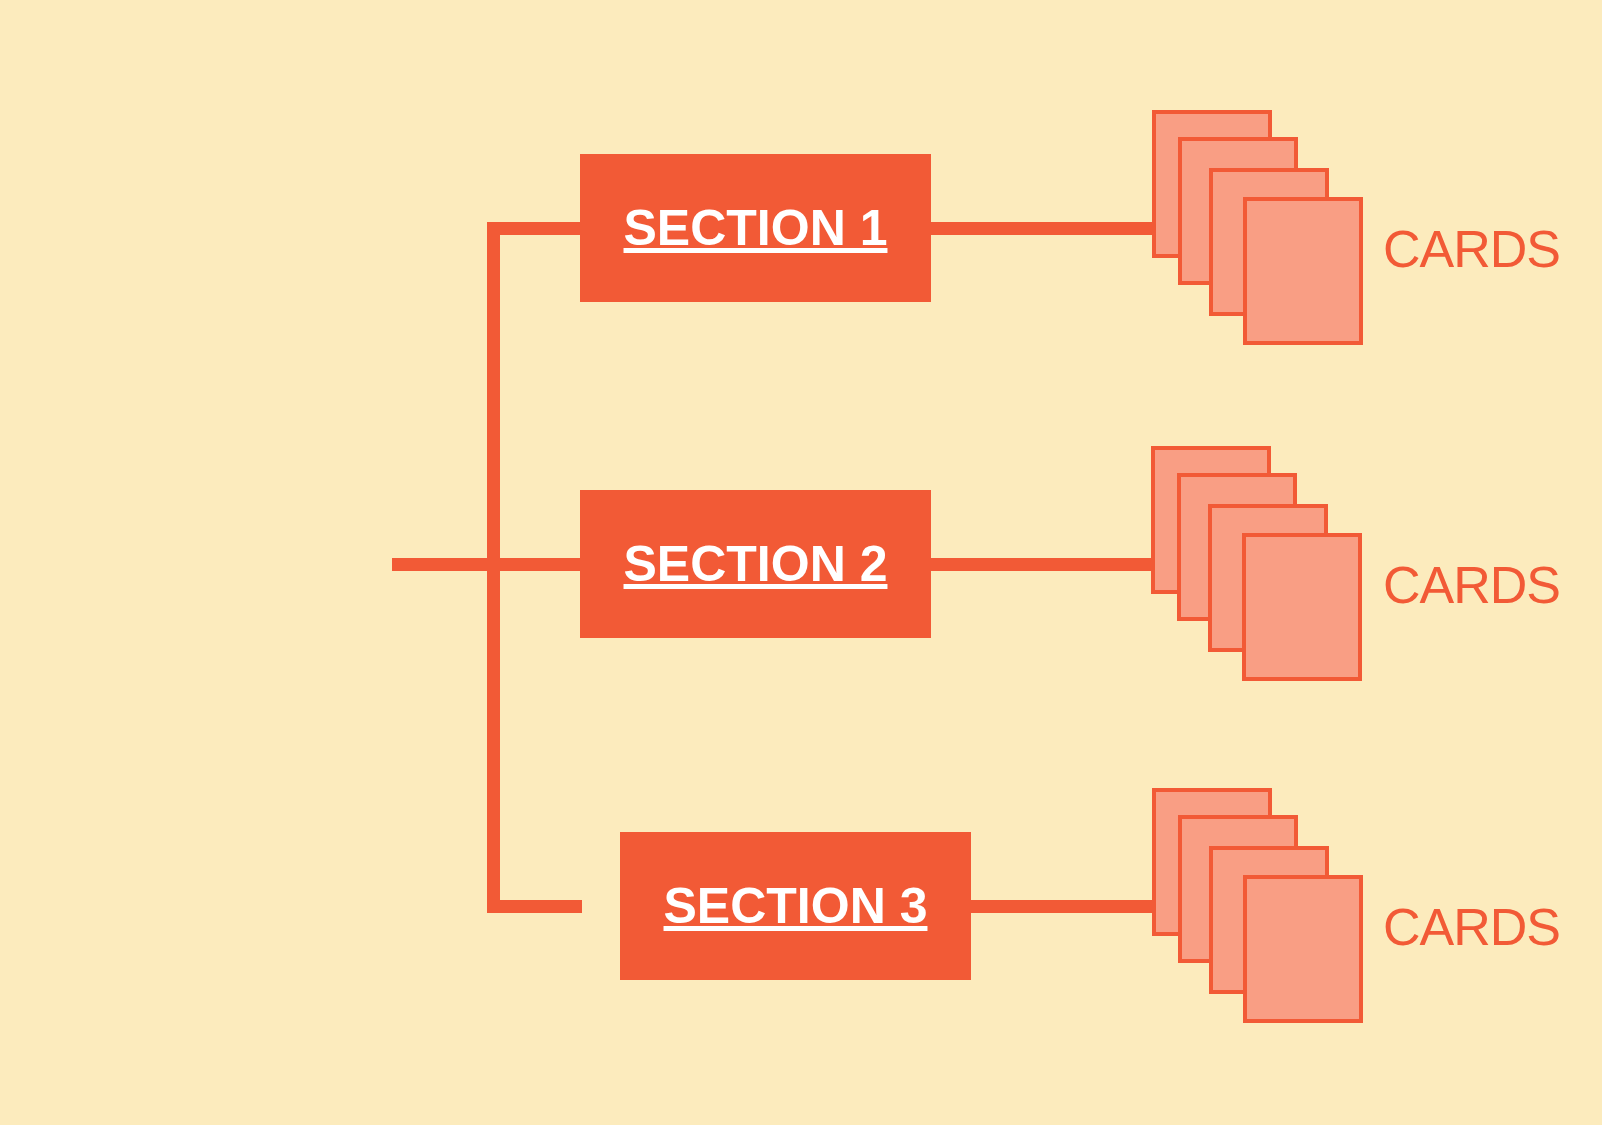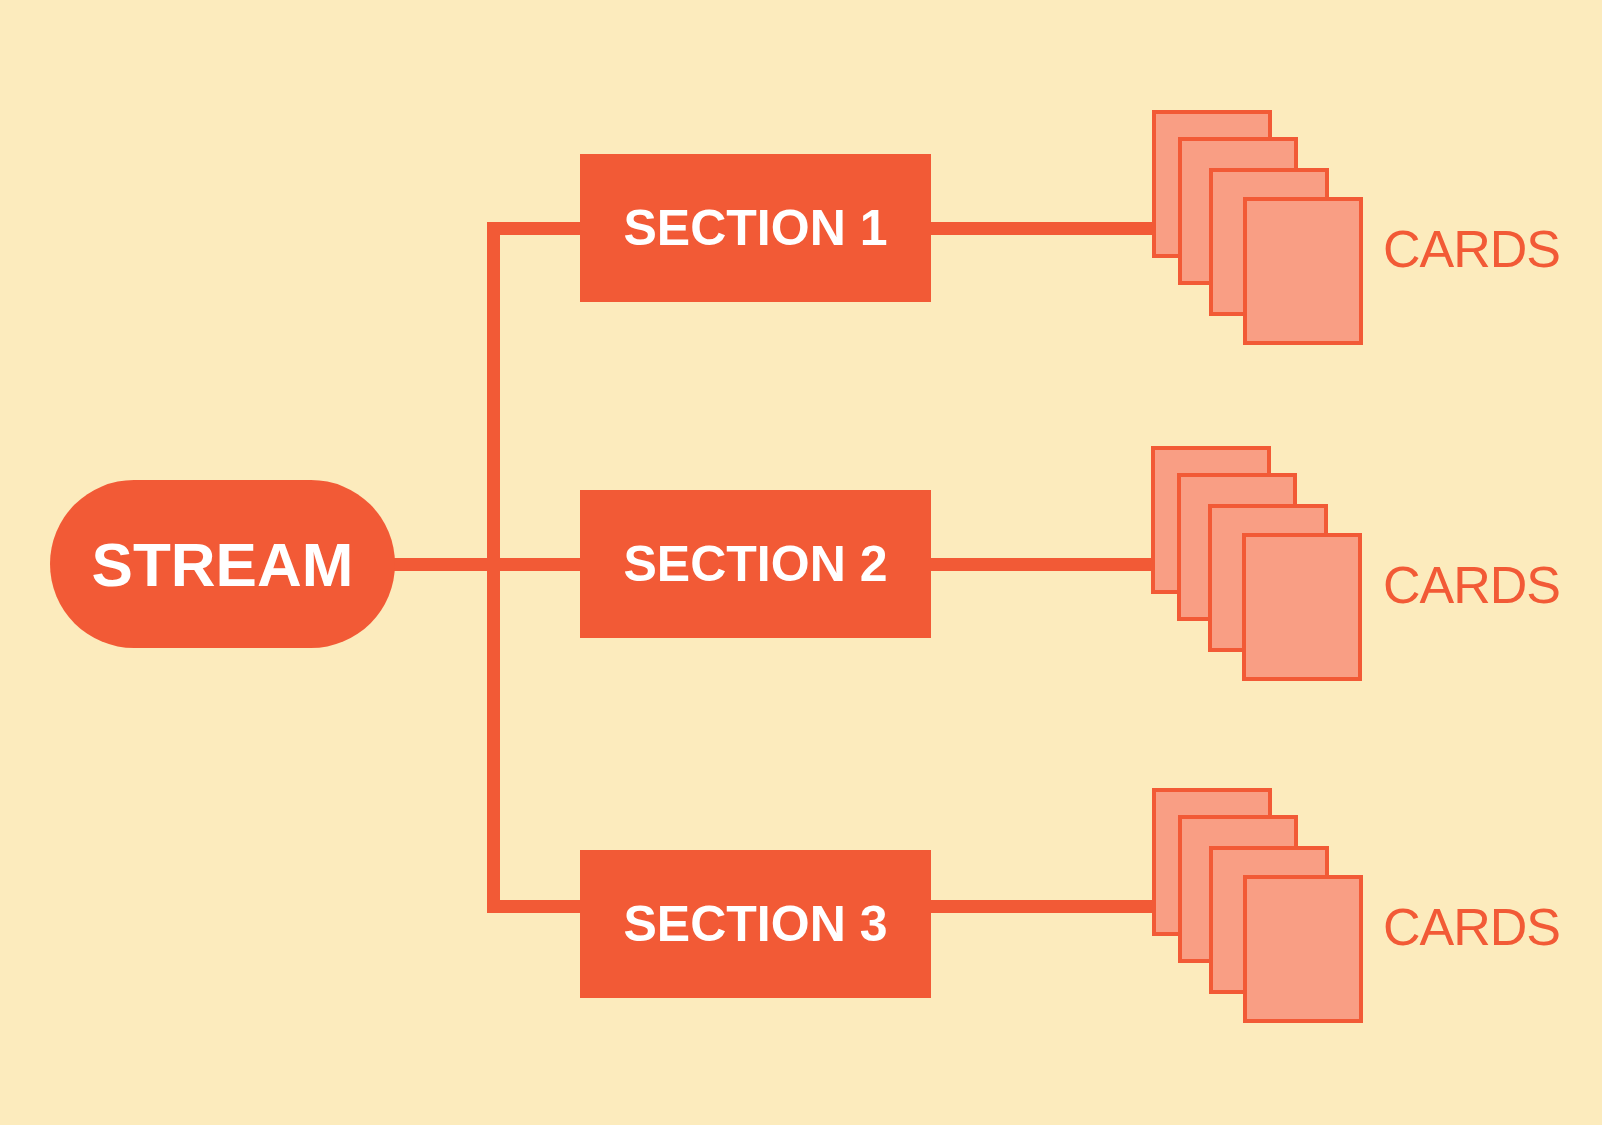--- a/index.html
+++ b/index.html
@@ -59,24 +59,25 @@
     background: var(--orange, #F25A36);
     display: flex;
     align-items: center;
     justify-content: center;
     z-index: 3;
   }
   .section-box .node-label {
     color: var(--node-text, #FFFFFF);
     font-size: 50px;
     font-weight: bold;
+    text-decoration: underline;
   }
   .section-1 { top: 154px; }
   .section-2 { top: 490px; }
-  .section-3 { top: 850px; }
+  .section-3 { top: 832px; margin-left: 40px; }
 
   
   .card-stack {
     position: absolute;
     width: 212px;
     height: 236px;
     z-index: 2;
   }
   .stack-1 { left: 1152px; top: 110px; }
   .stack-2 { left: 1151px; top: 446px; }
@@ -107,23 +108,20 @@
   }
   .cards-label-1 { top: 223px; }
   .cards-label-2 { top: 559px; }
   .cards-label-3 { top: 901px; }
 </style>
 </head>
 <body>
 
 <div class="canvas">
 
-  <div class="stream-node">
-    <span class="node-label">STREAM</span>
-  </div>
 
   <div class="connector vline"></div>
   <div class="connector link-stream"></div>
   <div class="connector link-left-1"></div>
   <div class="connector link-left-3"></div>
   <div class="connector link-right-1"></div>
   <div class="connector link-right-2"></div>
   <div class="connector link-right-3"></div>
 
   <div class="section-box section-1">

